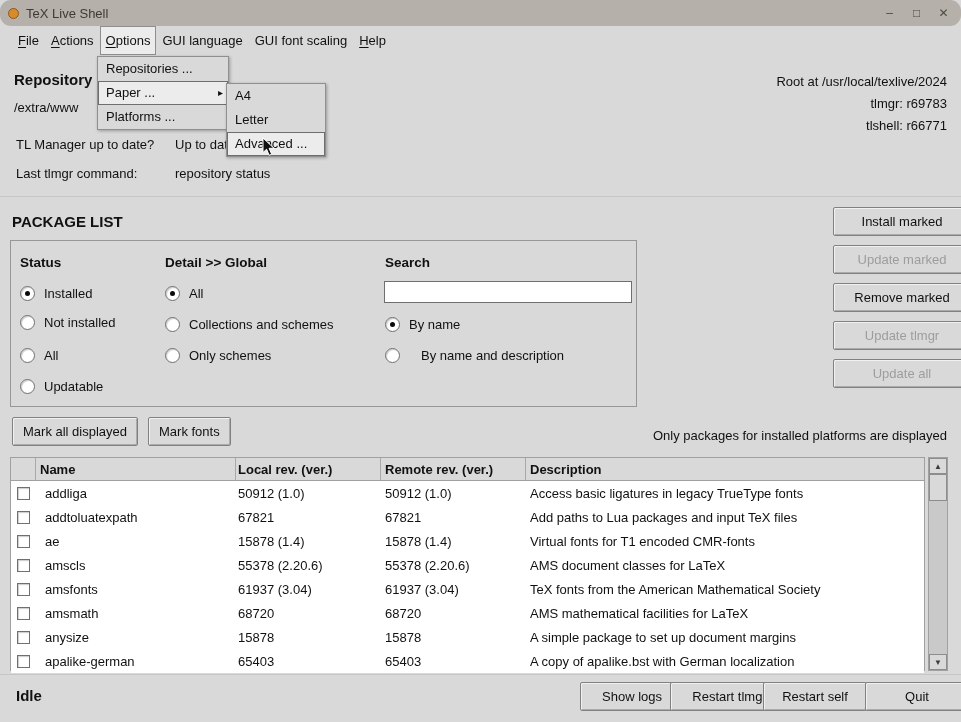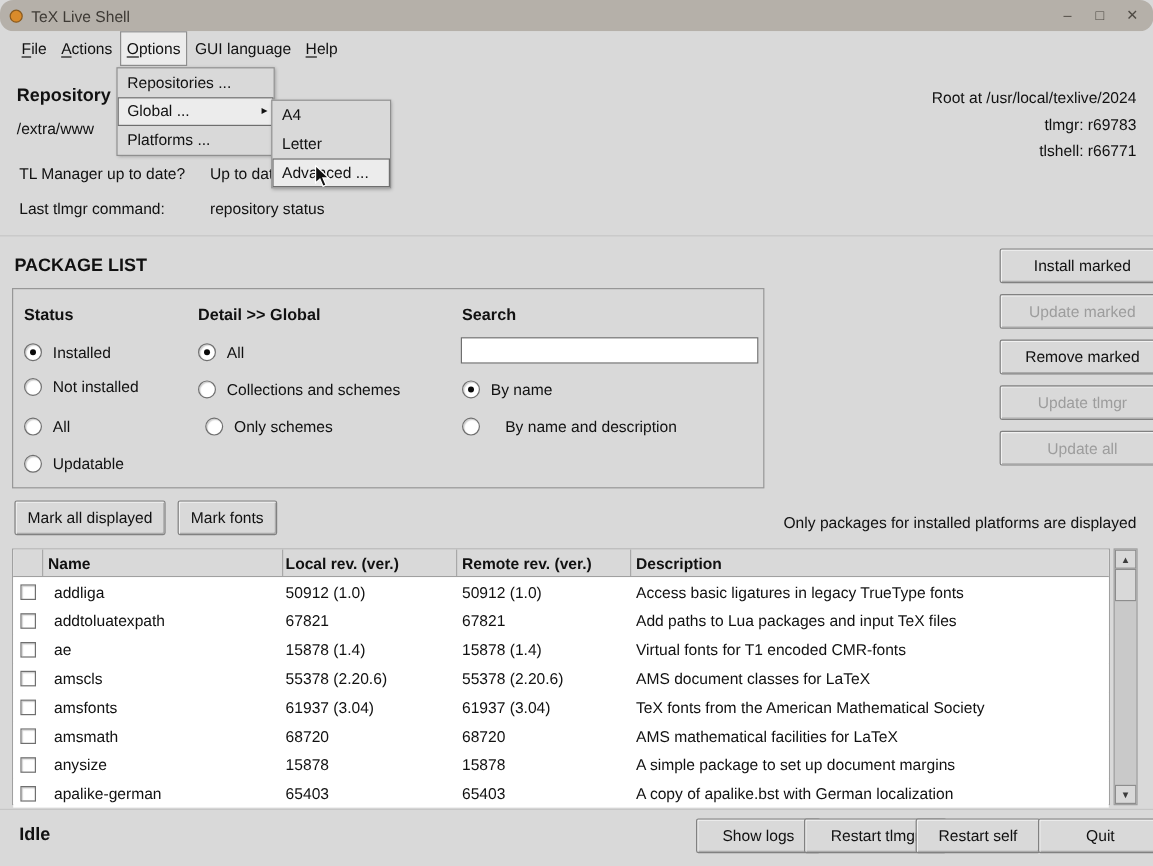--- a/index.html
+++ b/index.html
@@ -101,20 +101,23 @@
     <span class="menu-label">
         <span><span></span><span class="u">A</span><span>ctions</span></span>
       </span>
     <span class="menu-label active">
         <span><span></span><span class="u">O</span><span>ptions</span></span>
       </span>
     <span class="menu-label">
         <span><span>GUI language</span><span class="u"></span><span></span></span>
       </span>
     <span class="menu-label">
+        <span><span>GUI font scaling</span><span class="u"></span><span></span></span>
+      </span>
+    <span class="menu-label">
         <span><span></span><span class="u">H</span><span>elp</span></span>
       </span>
   </div>
 
   <span class="abs h15" style="left:14px; top:71px;">Repository</span>
   <span class="abs" style="left:14px; top:100px;">/extra/www</span>
   <span class="abs" style="left:233px; top:100px;">on: verified</span>
   <span class="abs" style="right:14px; top:74px; text-align:right;">Root at /usr/local/texlive/2024</span>
   <span class="abs" style="right:14px; top:96px; text-align:right;">tlmgr: r69783</span>
   <span class="abs" style="right:14px; top:118px; text-align:right;">tlshell: r66771</span>
@@ -156,21 +159,21 @@
     </div>
 
   <div class="opt" style="left:165px; top:286px;">
       <span class="radio sel"></span>
       <span>All</span>
     </div>
   <div class="opt" style="left:165px; top:317px;">
       <span class="radio"></span>
       <span>Collections and schemes</span>
     </div>
-  <div class="opt" style="left:171px; top:348px;">
+  <div class="opt" style="left:165px; top:348px;">
       <span class="radio"></span>
       <span>Only schemes</span>
     </div>
 
   <input class="search-input" value="" style="">
   <div class="opt" style="left:385px; top:317px;">
       <span class="radio sel"></span>
       <span>By name</span>
     </div>
   <div class="opt" style="left:385px; top:348px;gap:21px;">
@@ -272,21 +275,21 @@
 
   <hr class="div" style="top:674px;">
   <span class="abs h15" style="left:16px; top:687px;">Idle</span>
   <div class="btn" style="left:580px; top:682px; width:82px;">Show logs</div>
   <div class="btn" style="left:670px; top:682px; width:97px;">Restart tlmgr</div>
   <div class="btn" style="left:763px; top:682px; width:82px;">Restart self</div>
   <div class="btn" style="left:865px; top:682px; width:82px;">Quit</div>
 
   <div class="menu" style="left:97px; top:56px; width:130px;">
     <div class="mi"><span>Repositories ...</span></div>
-    <div class="mi active"><span>Global ...</span><span class="sub-arrow">▸</span></div>
+    <div class="mi active"><span>Paper ...</span><span class="sub-arrow">▸</span></div>
     <div class="mi"><span>Platforms ...</span></div>
   </div>
 
   <div class="menu" style="left:226px; top:83px; width:98px;">
     <div class="mi"><span>A4</span></div>
     <div class="mi"><span>Letter</span></div>
     <div class="mi active"><span>Advanced ...</span></div>
   </div>
 
   <svg class="cursor" style="left:262px; top:137px;" width="14" height="20" viewBox="0 0 14 20">

